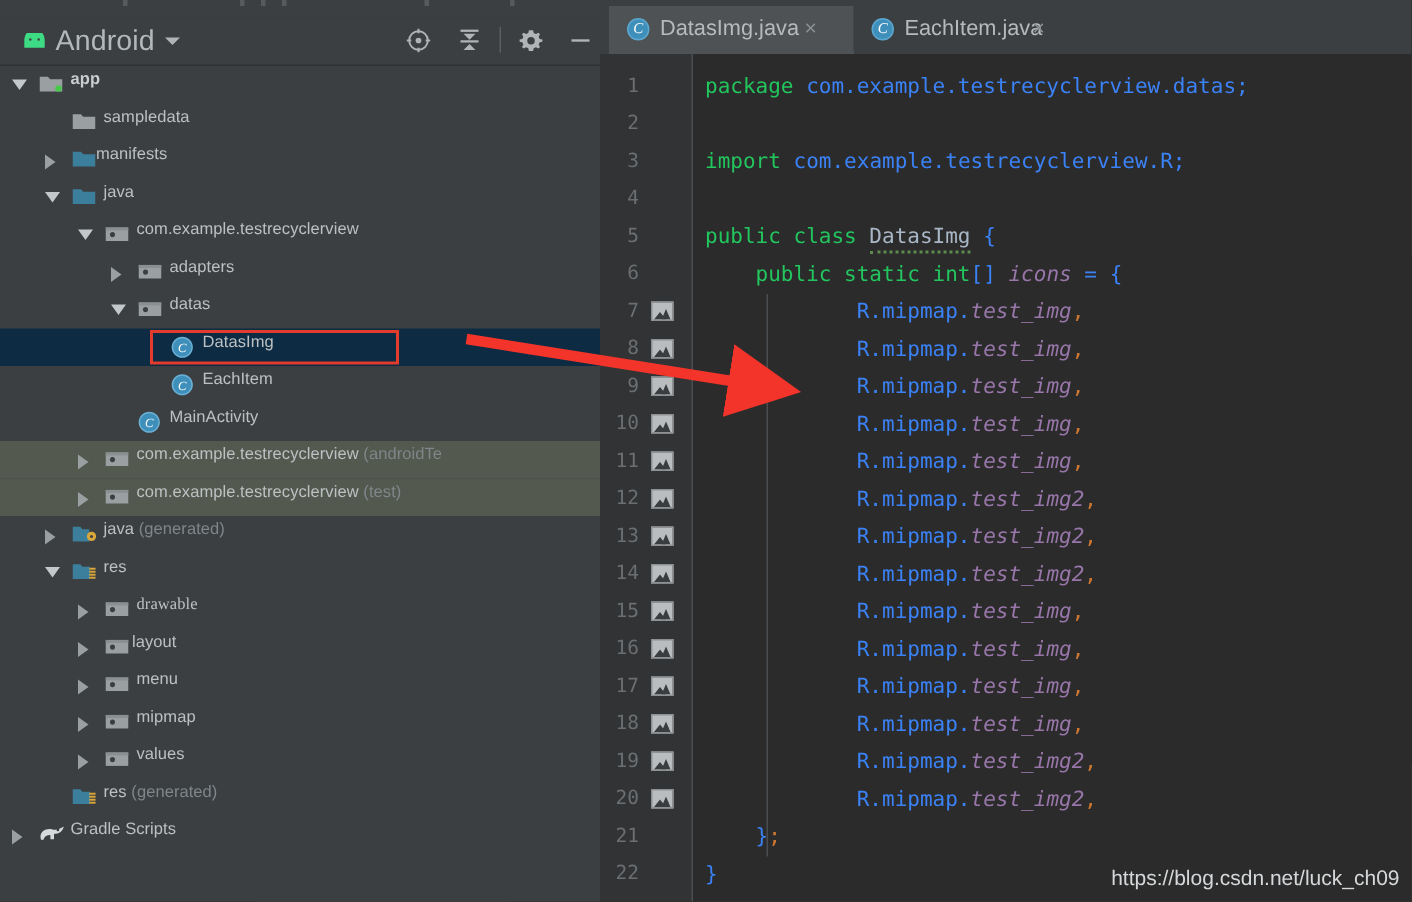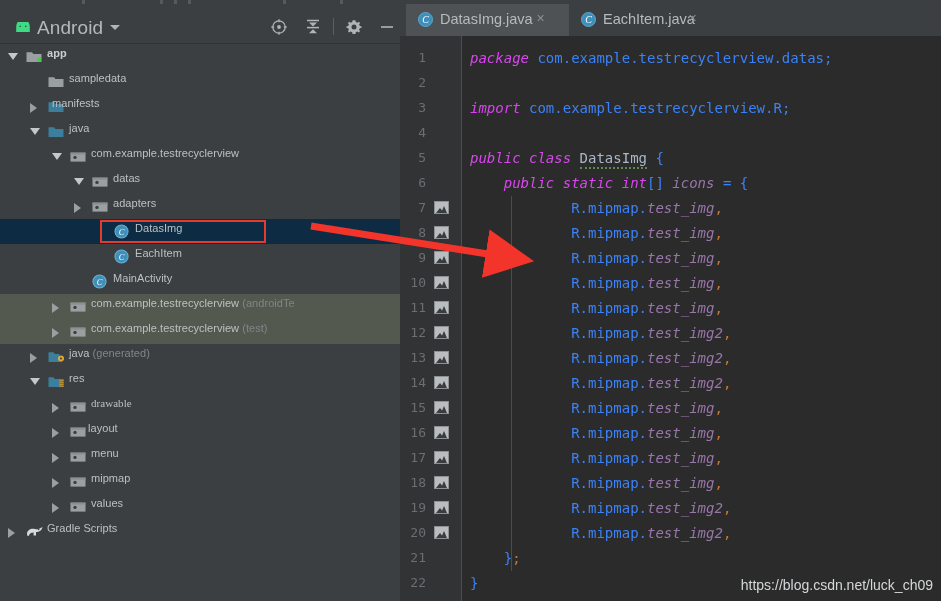--- a/index.html
+++ b/index.html
@@ -281,21 +281,21 @@
   .code-line {
     position: absolute;
     left: 70px;
     height: 25px;
     font-family: "DejaVu Sans Mono", monospace;
     font-size: 14px;
     line-height: 25px;
     white-space: pre;
     color: #a9b7c6;
   }
-  .kw   { color: #d946ef; font-style: italic; }
+  .kw   { color: #22c55e; }
   .fld  { color: #9876aa; font-style: italic; }
   .plain{ color: #3b82f6; }
   .punc { color: #cc7832; }
   .cls-decl {
     color: #a9b7c6;
     border-bottom: 2px dotted #5d8b4d;
     padding-bottom: 1px;
   }
 
   .watermark {
@@ -400,55 +400,55 @@
           <span class="ico" style="left: 48px;"><svg viewBox="0 0 16 13" style="width:16px;height:13px">
               <path d="M0.5 2.2 L6 2.2 L7.4 3.9 L15.5 3.9 L15.5 12 L0.5 12 Z" fill="#9aa0a2"></path>
             </svg></span>
           <span class="label" style="left: 69px;">sampledata</span>
         </div>
         <div class="row">
           <div class="arrow collapsed" style="left: 30px;"></div>
           <span class="ico" style="left: 48px;"><svg viewBox="0 0 16 13" style="width:16px;height:13px">
               <path d="M0.5 2.2 L6 2.2 L7.4 3.9 L15.5 3.9 L15.5 12 L0.5 12 Z" fill="#3b7f9c"></path>
             </svg></span>
-          <span class="label" style="left: 52px;">manifests</span>
+          <span class="label" style="left: 64px;">manifests</span>
         </div>
         <div class="row">
           <div class="arrow expanded" style="left: 30px;"></div>
           <span class="ico" style="left: 48px;"><svg viewBox="0 0 16 13" style="width:16px;height:13px">
               <path d="M0.5 2.2 L6 2.2 L7.4 3.9 L15.5 3.9 L15.5 12 L0.5 12 Z" fill="#3b7f9c"></path>
             </svg></span>
           <span class="label" style="left: 69px;">java</span>
         </div>
         <div class="row">
           <div class="arrow expanded" style="left: 52px;"></div>
           <span class="ico" style="left: 70px;"><svg viewBox="0 0 16 13" style="width:16px;height:13px">
               <path d="M0.5 2.6 L15.5 2.6 L15.5 11.6 L0.5 11.6 Z" fill="#9aa0a2"></path>
               <rect x="0.5" y="2.6" width="15" height="2" fill="#8a9092"></rect>
               <circle cx="5" cy="7.4" r="1.7" fill="#3c3f41"></circle>
             </svg></span>
           <span class="label" style="left: 91px;">com.example.testrecyclerview</span>
         </div>
         <div class="row">
+          <div class="arrow collapsed" style="left: 74px;"></div>
+          <span class="ico" style="left: 92px;"><svg viewBox="0 0 16 13" style="width:16px;height:13px">
+              <path d="M0.5 2.6 L15.5 2.6 L15.5 11.6 L0.5 11.6 Z" fill="#9aa0a2"></path>
+              <rect x="0.5" y="2.6" width="15" height="2" fill="#8a9092"></rect>
+              <circle cx="5" cy="7.4" r="1.7" fill="#3c3f41"></circle>
+            </svg></span>
+          <span class="label" style="left: 113px;">adapters</span>
+        </div>
+        <div class="row">
           <div class="arrow expanded" style="left: 74px;"></div>
           <span class="ico" style="left: 92px;"><svg viewBox="0 0 16 13" style="width:16px;height:13px">
               <path d="M0.5 2.6 L15.5 2.6 L15.5 11.6 L0.5 11.6 Z" fill="#9aa0a2"></path>
               <rect x="0.5" y="2.6" width="15" height="2" fill="#8a9092"></rect>
               <circle cx="5" cy="7.4" r="1.7" fill="#3c3f41"></circle>
             </svg></span>
           <span class="label" style="left: 113px;">datas</span>
-        </div>
-        <div class="row">
-          <div class="arrow collapsed" style="left: 74px;"></div>
-          <span class="ico" style="left: 92px;"><svg viewBox="0 0 16 13" style="width:16px;height:13px">
-              <path d="M0.5 2.6 L15.5 2.6 L15.5 11.6 L0.5 11.6 Z" fill="#9aa0a2"></path>
-              <rect x="0.5" y="2.6" width="15" height="2" fill="#8a9092"></rect>
-              <circle cx="5" cy="7.4" r="1.7" fill="#3c3f41"></circle>
-            </svg></span>
-          <span class="label" style="left: 113px;">adapters</span>
         </div>
         <div class="row selected">
           <span class="ico" style="left: 114px;"><svg viewBox="0 0 16 16" style="width:15px;height:15px">
               <circle cx="8" cy="8" r="7" fill="#3f8fbb" stroke="#69b0d4" stroke-width="1.1"></circle>
               <text x="8" y="11.4" font-size="9" font-family="Liberation Serif, serif" font-style="italic" fill="#ffffff" text-anchor="middle">C</text>
             </svg></span>
           <span class="label" style="left: 135px;">DatasImg</span>
           <div class="sel-box" style="left: 100px; top: 1px; width: 166px; height: 23px;"></div>
         </div>
         <div class="row">
@@ -540,20 +540,30 @@
           <span class="label" style="left: 91px;">mipmap</span>
         </div>
         <div class="row">
           <div class="arrow collapsed" style="left: 52px;"></div>
           <span class="ico" style="left: 70px;"><svg viewBox="0 0 16 13" style="width:16px;height:13px">
               <path d="M0.5 2.6 L15.5 2.6 L15.5 11.6 L0.5 11.6 Z" fill="#9aa0a2"></path>
               <rect x="0.5" y="2.6" width="15" height="2" fill="#8a9092"></rect>
               <circle cx="5" cy="7.4" r="1.7" fill="#3c3f41"></circle>
             </svg></span>
           <span class="label" style="left: 91px;">values</span>
+        </div>
+        <div class="row">
+          <span class="ico" style="left: 48px;"><svg viewBox="0 0 16 13" style="width:16px;height:13px">
+              <path d="M0.5 2.2 L5.5 2.2 L6.9 3.9 L12 3.9 L12 12 L0.5 12 Z" fill="#3b7f9c"></path>
+              <rect x="11.5" y="4.5" width="4.2" height="1.3" fill="#d8a63a"></rect>
+              <rect x="11.5" y="6.5" width="4.2" height="1.3" fill="#d8a63a"></rect>
+              <rect x="11.5" y="8.5" width="4.2" height="1.3" fill="#d8a63a"></rect>
+              <rect x="11.5" y="10.5" width="4.2" height="1.3" fill="#d8a63a"></rect>
+            </svg></span>
+          <span class="label" style="left: 69px;">res<span class="suffix"> (generated)</span></span>
         </div>
         <div class="row">
           <div class="arrow collapsed" style="left: 8px;"></div>
           <span class="ico" style="left: 26px;"><svg viewBox="0 0 18 13" style="width:18px;height:13px">
               <path d="M1 9 C1 5, 5 3, 9 4 C12 4.7, 14 3.5, 16.5 2 C16 5, 13.5 7, 10 7 L10 10.5 L7.6 10.5 L7.6 7.6 C5 7.6, 3.4 8.6, 3 10.8 L1.3 10.8 Z" fill="#d7dadc"></path>
               <circle cx="12.6" cy="4.3" r="0.9" fill="#3c3f41"></circle>
             </svg></span>
           <span class="label" style="left: 47px;">Gradle Scripts</span>
         </div>
       </div>

